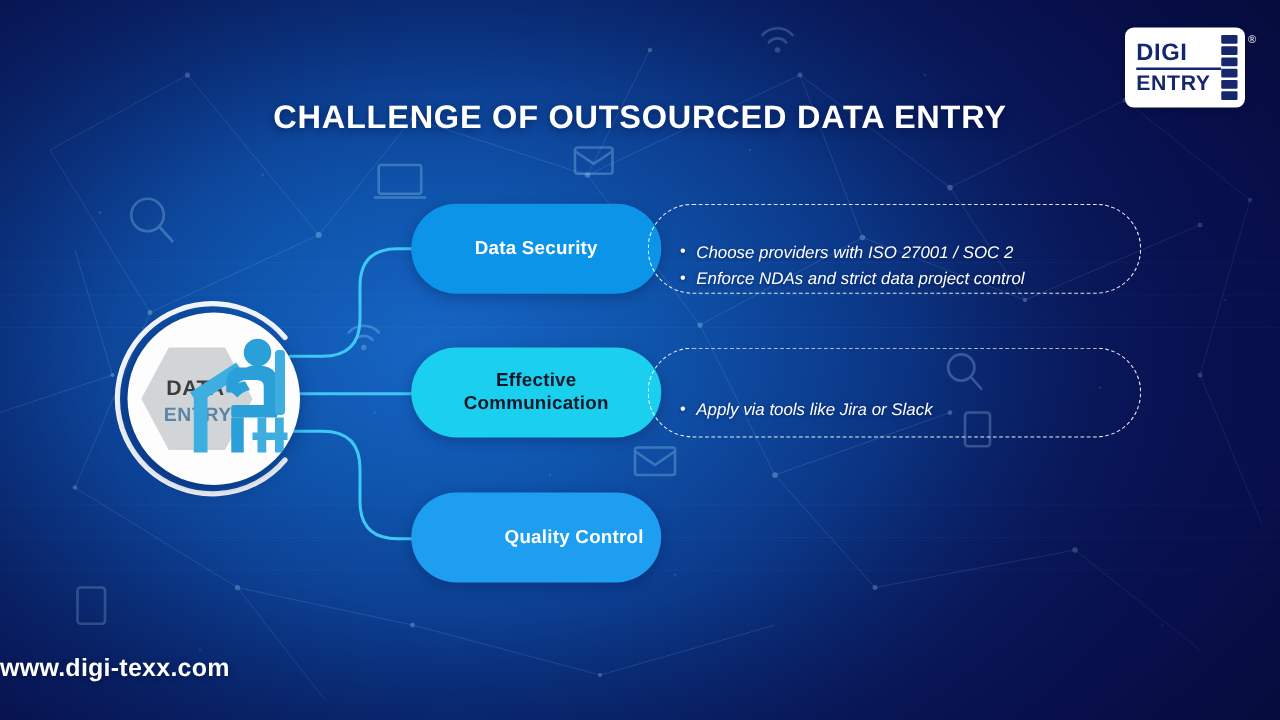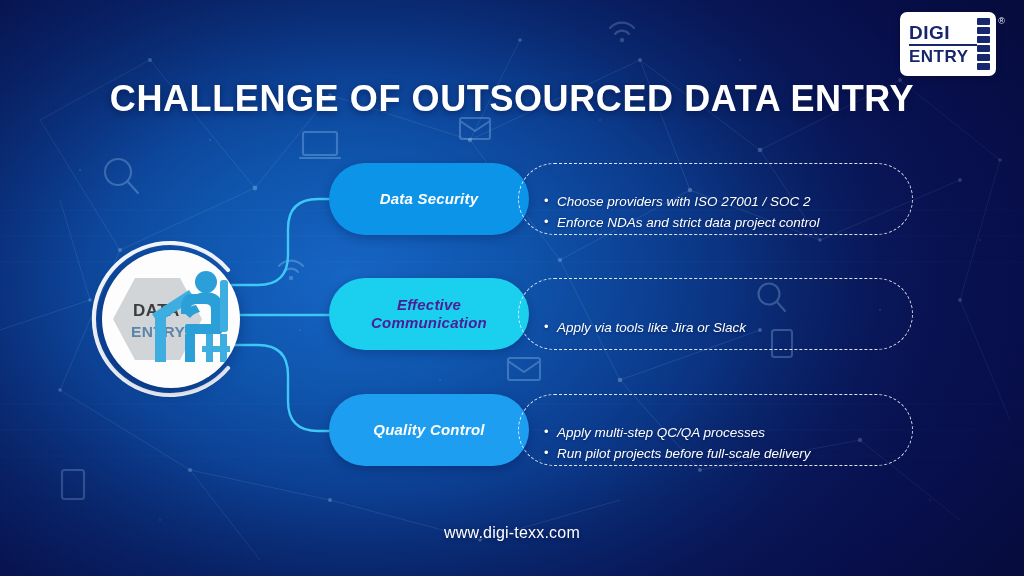--- a/index.html
+++ b/index.html
@@ -17,21 +17,21 @@
   
   .bg-layer { position: absolute; inset: 0; pointer-events: none; }
   .bg-net { opacity: .5; }
   .bg-icons { opacity: .30; }
   .vignette {
     position:absolute; inset:0; pointer-events:none;
     background: radial-gradient(ellipse 75% 85% at 40% 50%, rgba(0,0,0,0) 42%, rgba(5,12,62,.42) 78%, rgba(4,9,48,.72) 100%);
   }
 
   
-  .logo-wrap { position: absolute; left: 900px; top: 12px; width: 96px; height: 64px; border-radius: 22px; }
+  .logo-wrap { position: absolute; left: 900px; top: 22px; width: 96px; height: 64px; border-radius: 22px; }
   .logo-card {
     width: 100%; height: 100%;
     background: #ffffff; border-radius: 7px;
     display: flex; align-items: center; padding: 5px 6px 5px 9px;
     box-shadow: 0 2px 6px rgba(0,0,0,.22);
   }
   .logo-text { flex: 1; line-height: 1; }
   .logo-digi, .logo-texx {
     color: #16276e; font-weight: 700; letter-spacing: .5px;
     font-family: "Liberation Sans", sans-serif;
@@ -40,21 +40,21 @@
   .logo-rule { height: 2px; background: #16276e; margin: 2px 0 2px 0; }
   .logo-texx { font-size: 17px; }
   .logo-strip { width: 13px; height: 100%; display: flex; flex-direction: column; justify-content: space-between; padding: 1px 0; }
   .logo-strip i { display: block; height: 7px; background: #16276e; border-radius: 1px; }
   .logo-reg { position: absolute; right: -9px; top: 4px; color: #ffffff; font-size: 9px; }
 
   
   .title {
     position: absolute; left: 0; right: 0; top: 78px;
     text-align: center; color: #ffffff;
-    font-size: 36px; font-weight: 700; letter-spacing: .6px;
+    font-size: 26px; font-weight: 700; letter-spacing: .6px;
     text-shadow: 0 2px 7px rgba(2,12,54,.55);
   }
 
   
   .hub { position: absolute; left: 88px; top: 236px; width: 166px; height: 166px; }
   .hub-ring { position: absolute; inset: 0; }
   .hub-disc {
     position: absolute; left: 14px; top: 14px; width: 138px; height: 138px;
     border-radius: 50%; background: #fdfdfd;
     box-shadow: 0 3px 14px rgba(3,14,62,.35);
@@ -67,25 +67,24 @@
 
   
   .pill {
     position: absolute; width: 200px; height: 72px;
     border-radius: 36px;
     display: flex; align-items: center; justify-content: center;
     text-align: center; line-height: 1.22;
     font-size: 15px; font-weight: 700; letter-spacing: .2px;
     box-shadow: 0 3px 10px rgba(3,14,62,.28);
     padding: 0 14px;
-    font-style: italic;
   }
   .pill-1 { left: 329px; top: 163px; background: #0c95e8; color: #ffffff; }
-  .pill-2 { left: 329px; top: 278px; background: #1ad0ee; color: #4c1d95; }
-  .pill-3 { left: 329px; top: 394px; background: #1e9ef0; color: #ffffff; }
+  .pill-2 { left: 329px; top: 278px; background: #1ad0ee; color: #0f172a; }
+  .pill-3 { left: 329px; top: 394px; background: #1e9ef0; color: #ffffff; justify-content: flex-end; }
 
   
   .panel {
     position: absolute; width: 395px; height: 72px;
     border: 1.6px dashed rgba(255,255,255,.88);
     border-radius: 36px;
     display: flex; flex-direction: column; justify-content: center;
     padding: 0 20px 0 38px;
   }
   .panel-1 { left: 518px; top: 163px; }
@@ -100,22 +99,22 @@
     text-shadow: 0 1px 3px rgba(3,14,62,.45);
   }
   .panel li::before {
     content: "•"; position: absolute; left: -13px; top: -1px;
     font-style: normal; font-size: 13px; color: #ffffff;
   }
 
   
   .footer {
     position: absolute; left: 0; right: 0; top: 524px;
-    text-align: center; color: #ffffff;
-    font-size: 16px; font-weight: 400; letter-spacing: .2px;
+    text-align: left; color: #ffffff;
+    font-size: 20px; font-weight: 700; letter-spacing: .2px;
     text-shadow: 0 1px 4px rgba(3,14,62,.5);
   }
 </style>
 </head>
 <body>
 
 <div id="stage">
 
   <svg class="bg-layer bg-net" width="1024" height="576" viewBox="0 0 1024 576">
     <g stroke="#8fc4f5" stroke-width="0.7" fill="none" opacity="0.40">
@@ -315,22 +314,16 @@
   </div>
   <div class="panel panel-2">
     <ul>
       <li>Apply via tools like Jira or Slack</li>
     </ul>
   </div>
 
   <div class="pill pill-3">
     <span>Quality Control</span>
   </div>
-  <div class="panel panel-3">
-    <ul>
-      <li>Apply multi-step QC/QA processes</li>
-      <li>Run pilot projects before full-scale delivery</li>
-    </ul>
-  </div>
 
   <div class="footer">www.digi-texx.com</div>
 
 </div>
 
 </body></html>

